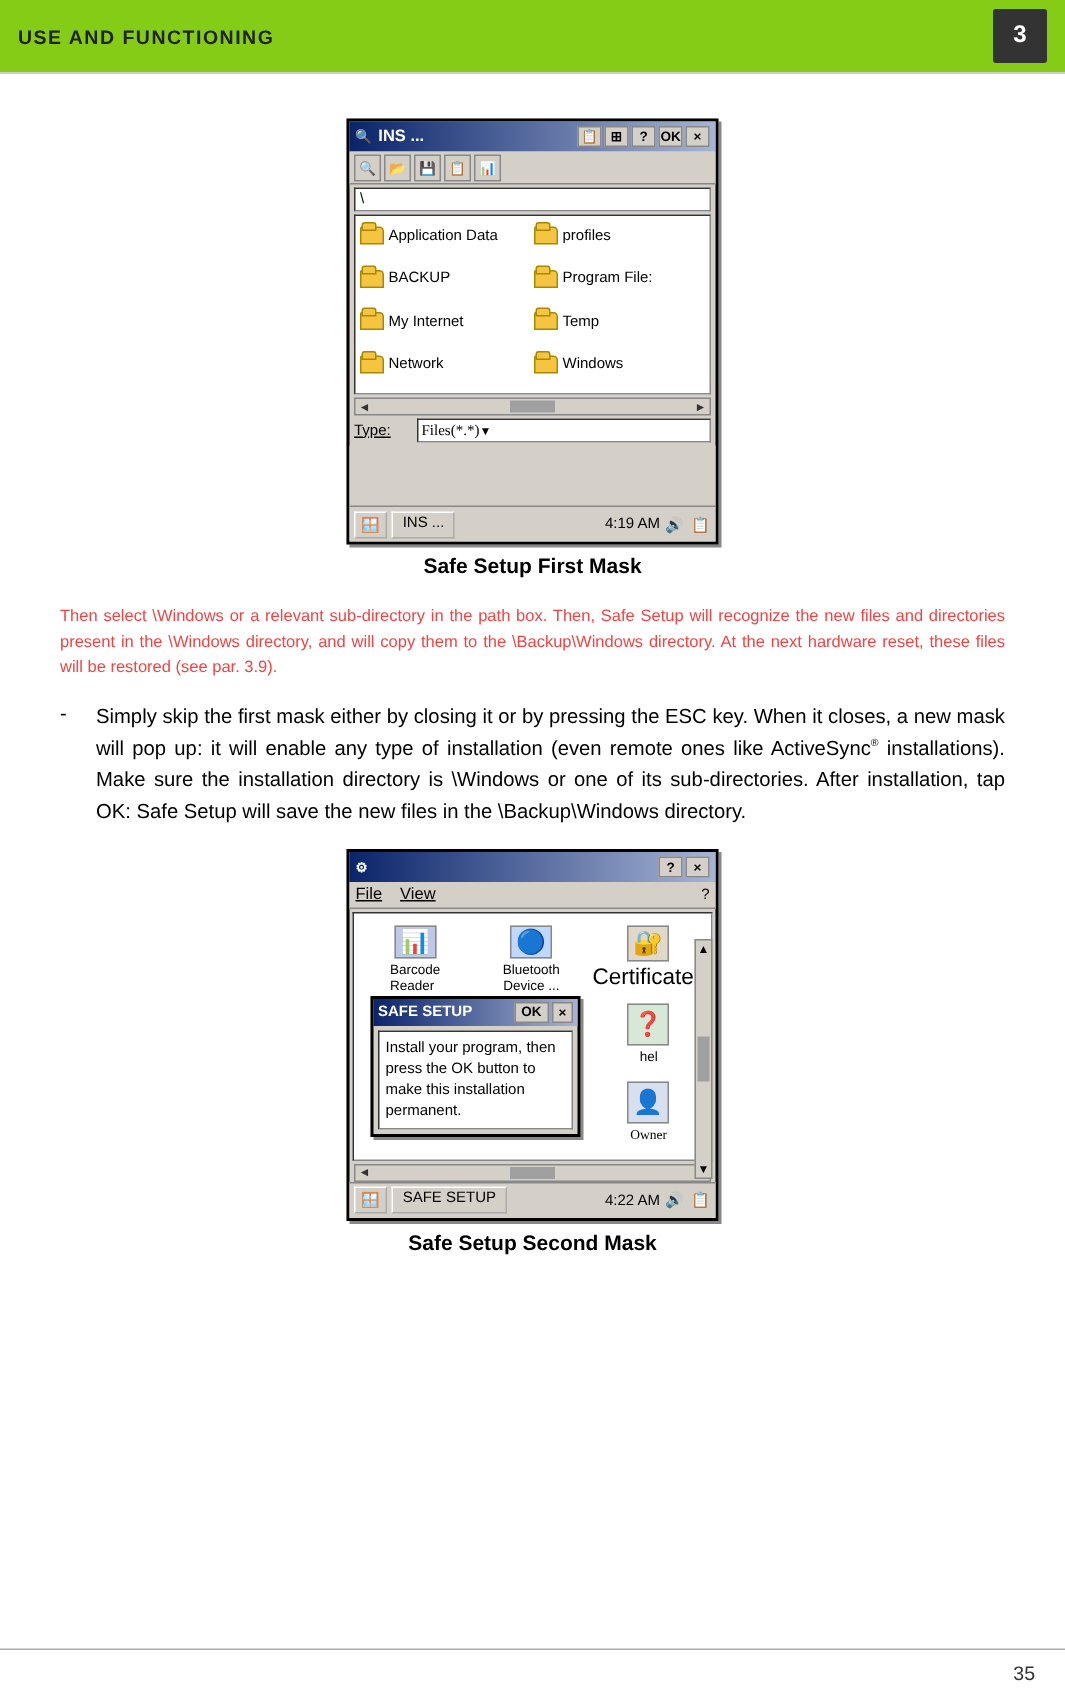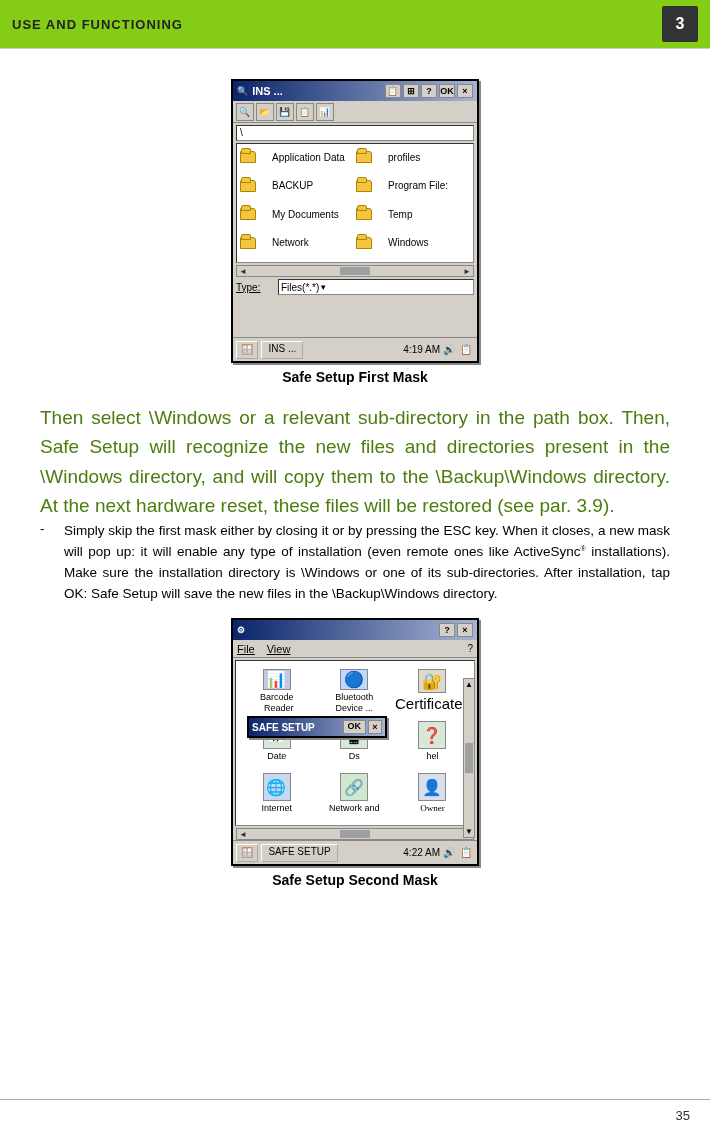--- a/index.html
+++ b/index.html
@@ -132,21 +132,21 @@
       padding: 3px;
       height: 120px;
       display: grid;
       grid-template-columns: 1fr 1fr;
       gap: 2px;
       overflow: hidden;
     }
     .wince-file-item {
       display: flex;
       align-items: center;
-      gap: 16px;
+      gap: 3px;
       font-size: 10px;
       color: #000;
       height: 20px;
     }
     .folder-icon {
       width: 16px;
       height: 12px;
       background: #f5c542;
       border: 1px solid #a88800;
       border-radius: 1px 3px 0 0;
@@ -205,20 +205,21 @@
     .wince-select {
       background: #fff;
       border: 1px inset #888;
       flex: 1;
       height: 16px;
       padding: 1px 2px;
       font-size: 10px;
       display: flex;
       align-items: center;
       justify-content: flex-start;
+      font-family: Liberation Serif, serif;
     }
     .wince-select-arrow {
       font-size: 8px;
     }
     .wince-empty-area {
       background: #d4d0c8;
       height: 40px;
     }
     .wince-taskbar {
       background: #d4d0c8;
@@ -265,24 +266,25 @@
     .caption {
       font-weight: bold;
       font-size: 14px;
       text-align: left;
       margin: 6px 0 0 0;
       color: #000;
     }
 
     
     .body-text {
-      font-size: 19px;
+      font-size: 11px;
       line-height: 1.55;
       text-align: justify;
-      color: #4d7c0f;
+      color: #ef4444;
+      margin-bottom: 14px;
     }
 
     .bullet-item {
       display: flex;
       align-items: flex-start;
       margin-bottom: 14px;
     }
     .bullet-dash {
       min-width: 24px;
       font-size: 13.5px;
@@ -495,21 +497,21 @@
         <div class="wince-file-item">
           <span class="folder-icon"></span>
           <span>BACKUP</span>
         </div>
         <div class="wince-file-item">
           <span class="folder-icon"></span>
           <span>Program File:</span>
         </div>
         <div class="wince-file-item">
           <span class="folder-icon"></span>
-          <span>My Documents</span>
+          <span>My Internet</span>
         </div>
         <div class="wince-file-item">
           <span class="folder-icon"></span>
           <span>Temp</span>
         </div>
         <div class="wince-file-item">
           <span class="folder-icon"></span>
           <span>Network</span>
         </div>
         <div class="wince-file-item">
@@ -572,21 +574,21 @@
         <span class="wince-menu-item underlined">File</span>
         <span class="wince-menu-item underlined">View</span>
         <span style="margin-left:auto; font-size:10px;">?</span>
       </div>
 
       <div class="dialog2-inner">
         <div class="wince-icon-grid">
 
           <div class="wince-icon-cell">
             <div class="icon-square" style="background:#c0c8e8; font-size:16px;">📊</div>
-            <span style="font-size:9px; line-height:1.2; text-align:right;">Barcode<br>Reader</span>
+            <span style="font-size:9px; line-height:1.2; text-align:left;">Barcode<br>Reader</span>
           </div>
           <div class="wince-icon-cell">
             <div class="icon-square" style="background:#c0d8ff; font-size:16px;">🔵</div>
             <span style="font-size:9px; line-height:1.2; text-align:center;">Bluetooth<br>Device ...</span>
           </div>
           <div class="wince-icon-cell">
             <div class="icon-square" style="background:#e0d8c8; font-size:16px;">🔐</div>
             <span style="font-size:15px; line-height:1.2; text-align:center;">Certificates</span>
           </div>
 
@@ -618,20 +620,21 @@
         </div>
 
         <div class="safe-setup-popup">
           <div class="popup-titlebar">
             <span>SAFE SETUP</span>
             <div style="display:flex; gap:2px; align-items:center;">
               <div class="popup-ok-btn">OK</div>
               <div class="popup-close-btn">×</div>
             </div>
           </div>
+          <div class="popup-body">Install your program, then press the OK button to make this installation permanent.</div>
         </div>
 
         <div class="wince-scrollbar-v">
           <span style="font-size:8px;">▲</span>
           <div style="background:#a0a0a0; width:8px; height:30px;"></div>
           <span style="font-size:8px;">▼</span>
         </div>
       </div>
 
       <div class="wince-scrollbar-h">

